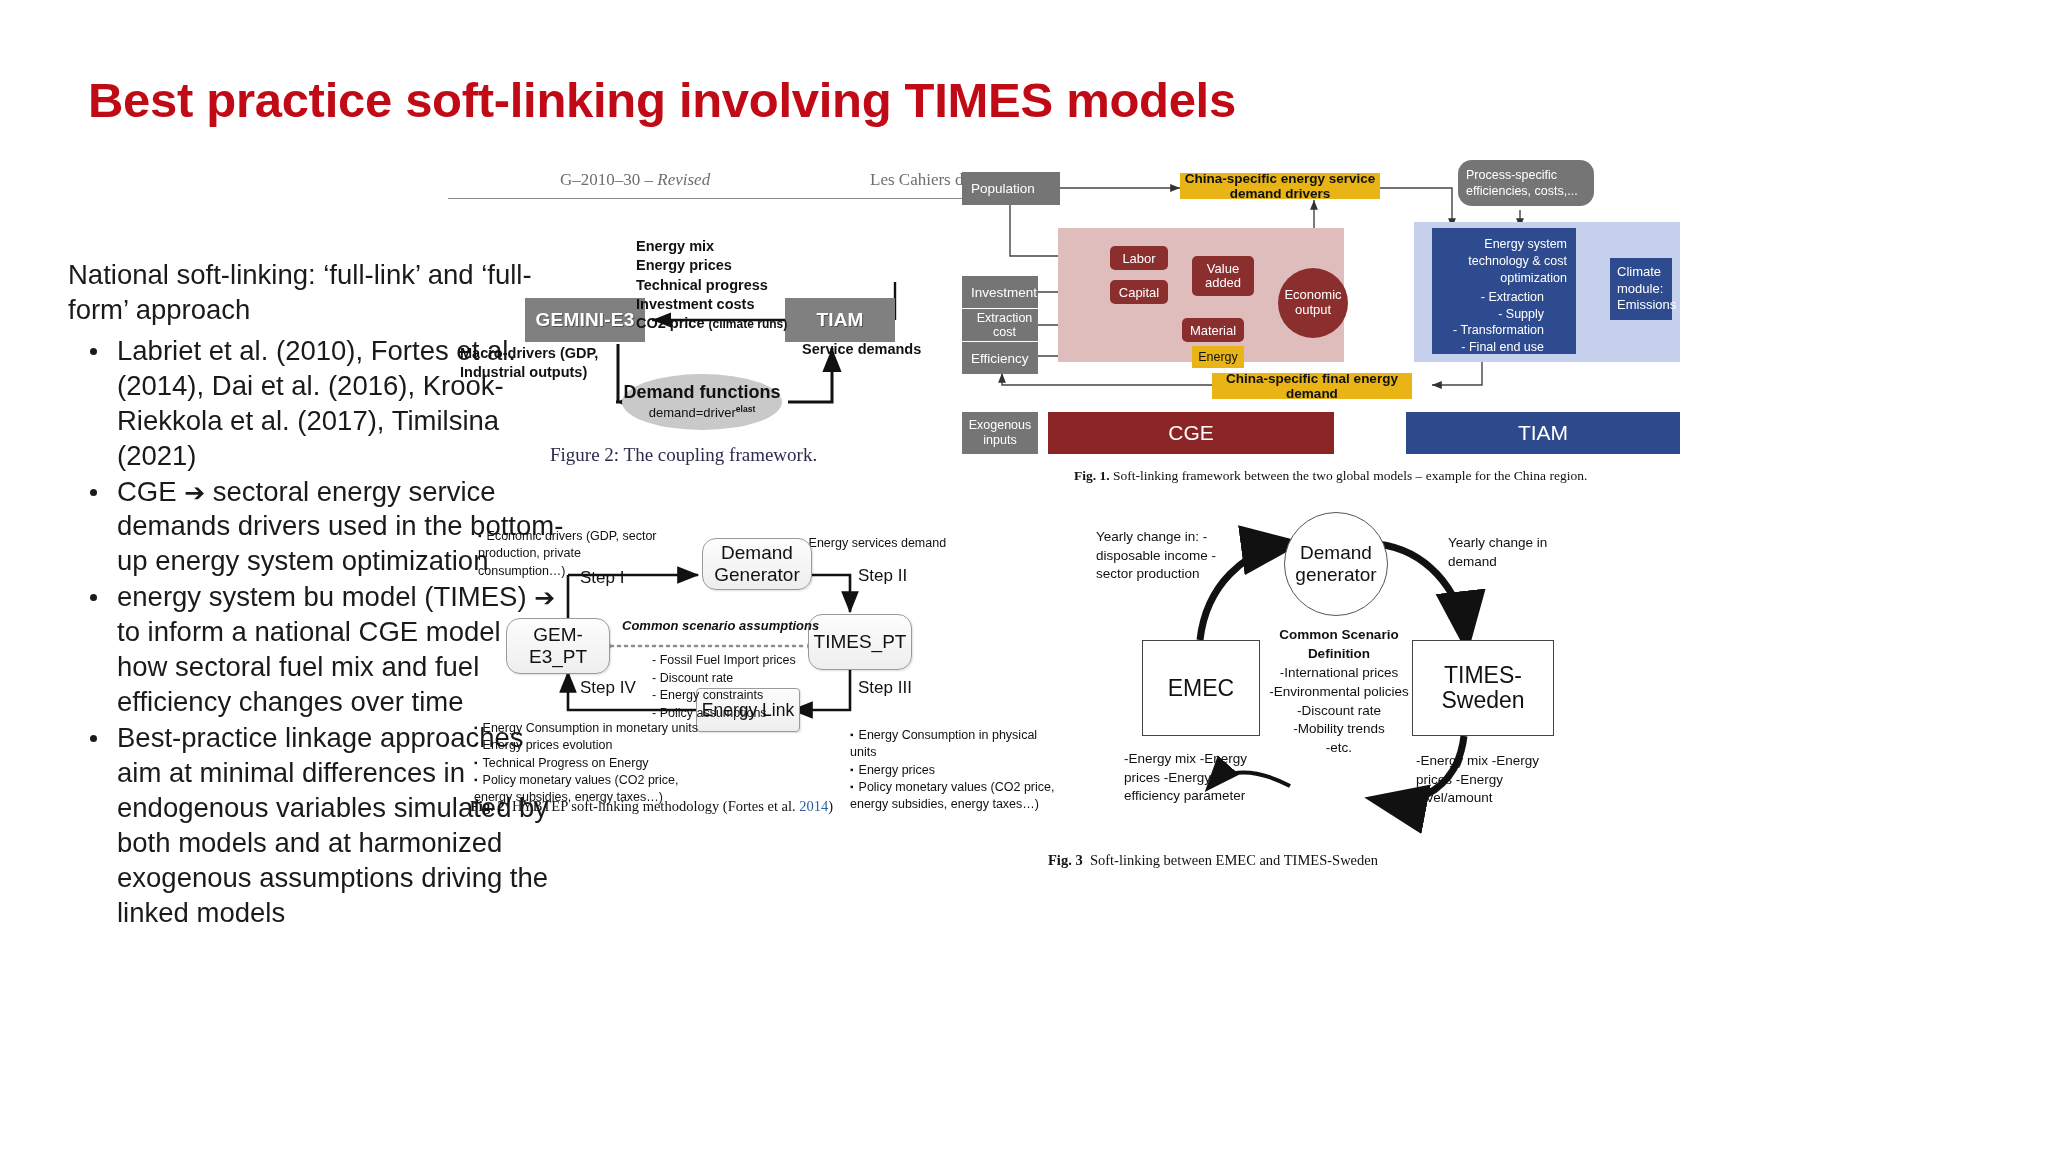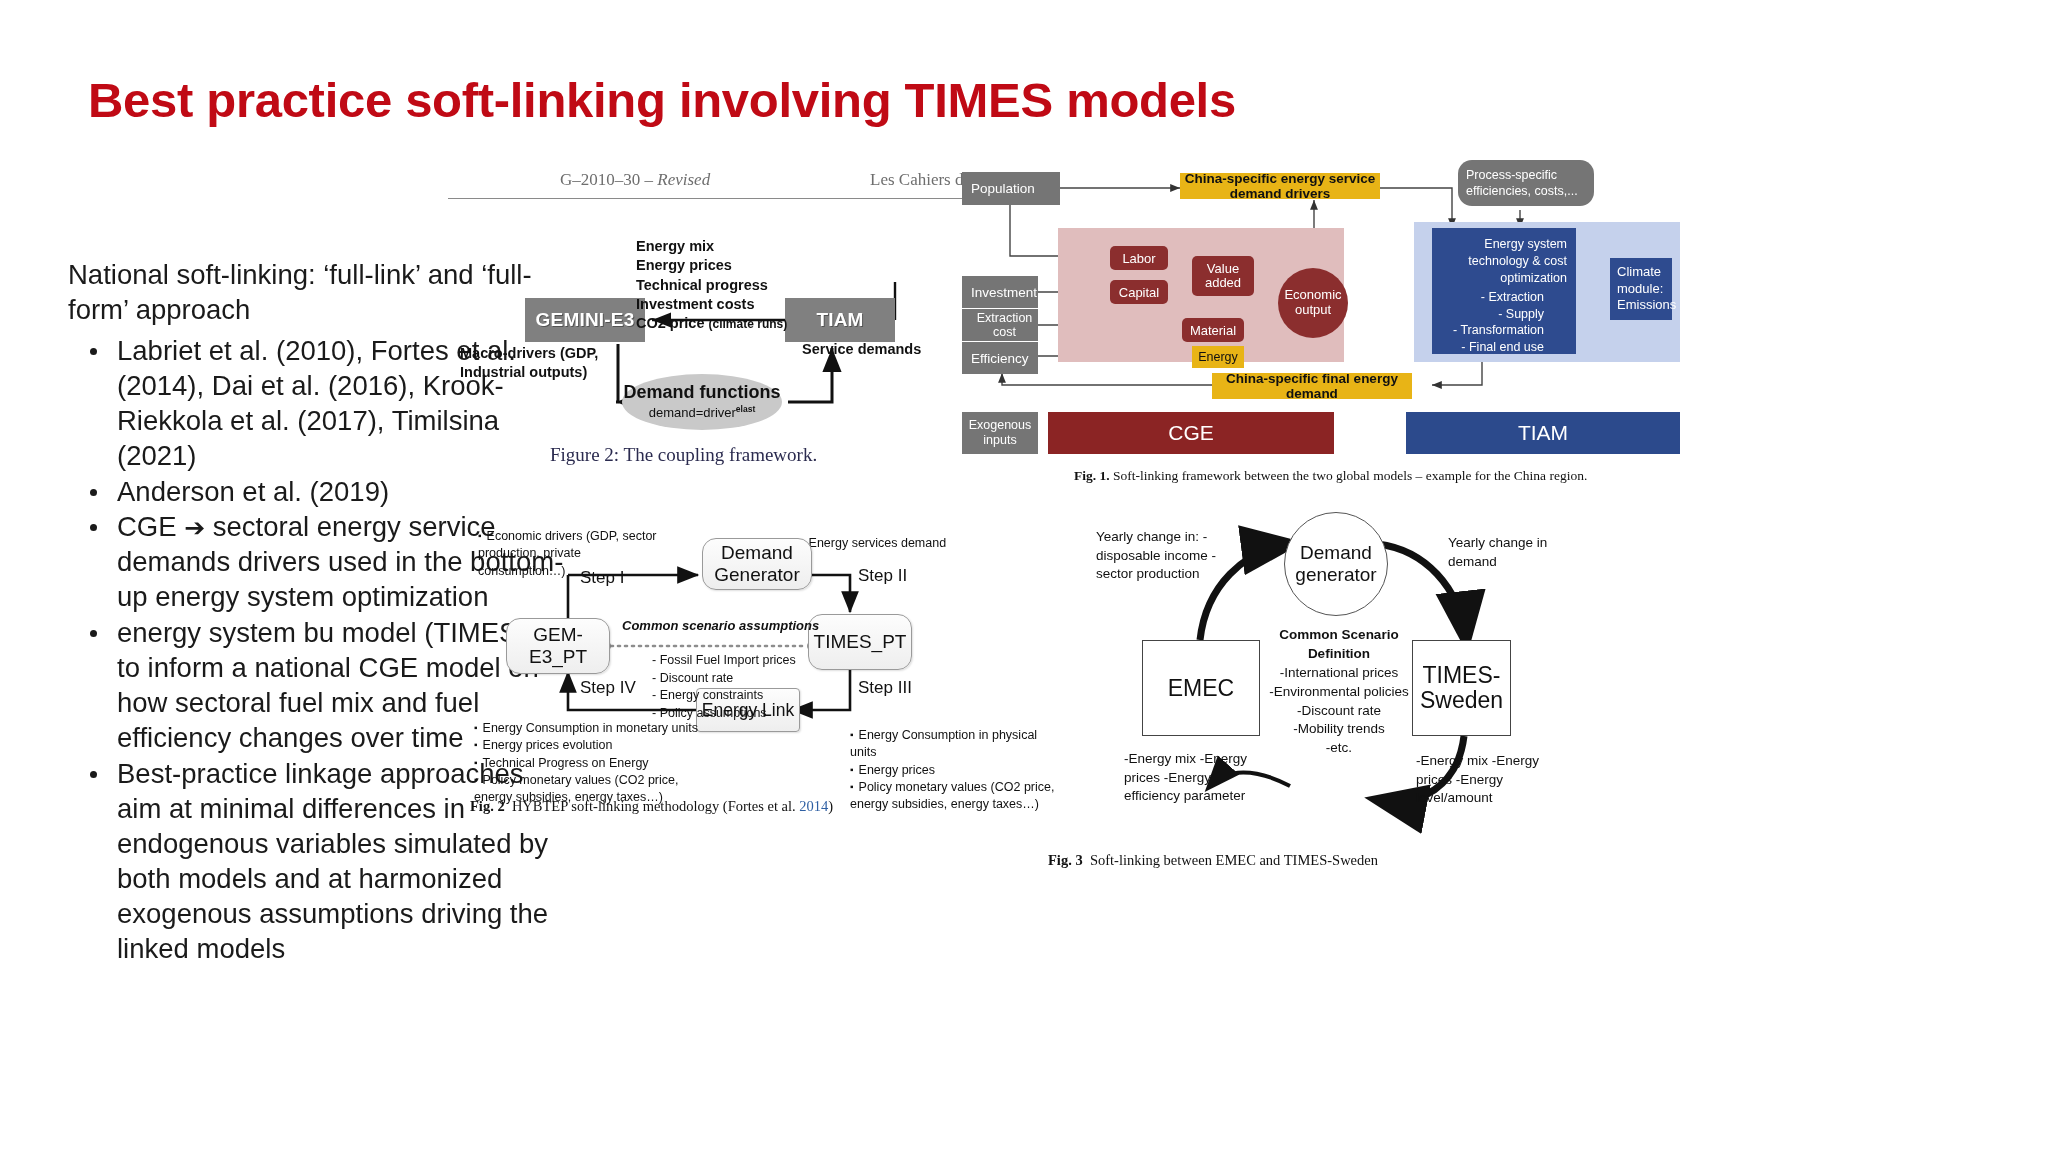--- a/index.html
+++ b/index.html
@@ -118,21 +118,20 @@
 <body>
 
 <div class="slide">
 
   <div class="title">Best practice soft-linking involving TIMES models</div>
 
   <div class="left-col">
     <p class="lead">National soft-linking: ‘full-link’ and ‘full-form’ approach</p>
     <ul class="bullets">
       <li>Labriet et al. (2010), Fortes et al. (2014), Dai et al. (2016), Krook-Riekkola et al. (2017), Timilsina (2021)</li>
-      <li>Anderson et al. (2019)</li>
       <li><span>CGE</span> <span class="arrowg">➔</span> <span>sectoral energy service demands drivers used in the bottom-up energy system optimization</span></li>
       <li><span>energy system bu model (TIMES)</span> <span class="arrowg">➔</span> <span>to inform a national CGE model on how sectoral fuel mix and fuel efficiency changes over time</span></li>
       <li>Best-practice linkage approaches aim at minimal differences in endogenous variables simulated by both models and at harmonized exogenous assumptions driving the linked models</li>
     </ul>
   </div>
 
   <div class="fig" id="figA">
     <div class="hdr">
       <div class="jl left"><span>G–2010–30 – </span><i>Revised</i></div>
       <div class="jl right">Les Cahiers du </div>
@@ -341,21 +340,21 @@
       <path d="M274,110 L274,82" stroke="#111" stroke-width="2" fill="none" marker-end="url(#dh)"></path>
     </svg>
 
     <div class="txt" style="left:36px;top:28px;width:150px;">Yearly change in: -disposable income -sector production</div>
     <div class="txt" style="left:388px;top:34px;width:140px;">Yearly change in demand</div>
 
     <div class="box cir" style="left:224px;top:12px;width:104px;height:104px;">
         <span>Demand generator</span>
       </div>
     <div class="box sq" style="left:82px;top:140px;width:118px;height:96px;">EMEC</div>
-    <div class="box sq" style="left:352px;top:140px;width:99px;height:96px;flex-direction:column;line-height:1.1;">
+    <div class="box sq" style="left:352px;top:140px;width:142px;height:96px;flex-direction:column;line-height:1.1;">
         <span>TIMES-Sweden</span>
       </div>
 
     <div class="csd" style="left:200px;top:126px;width:158px;">
       <div class="hd">Common Scenario Definition</div>
       <div>-International prices</div>
       <div>-Environmental policies</div>
       <div>-Discount rate</div>
       <div>-Mobility trends</div>
       <div>-etc.</div>

